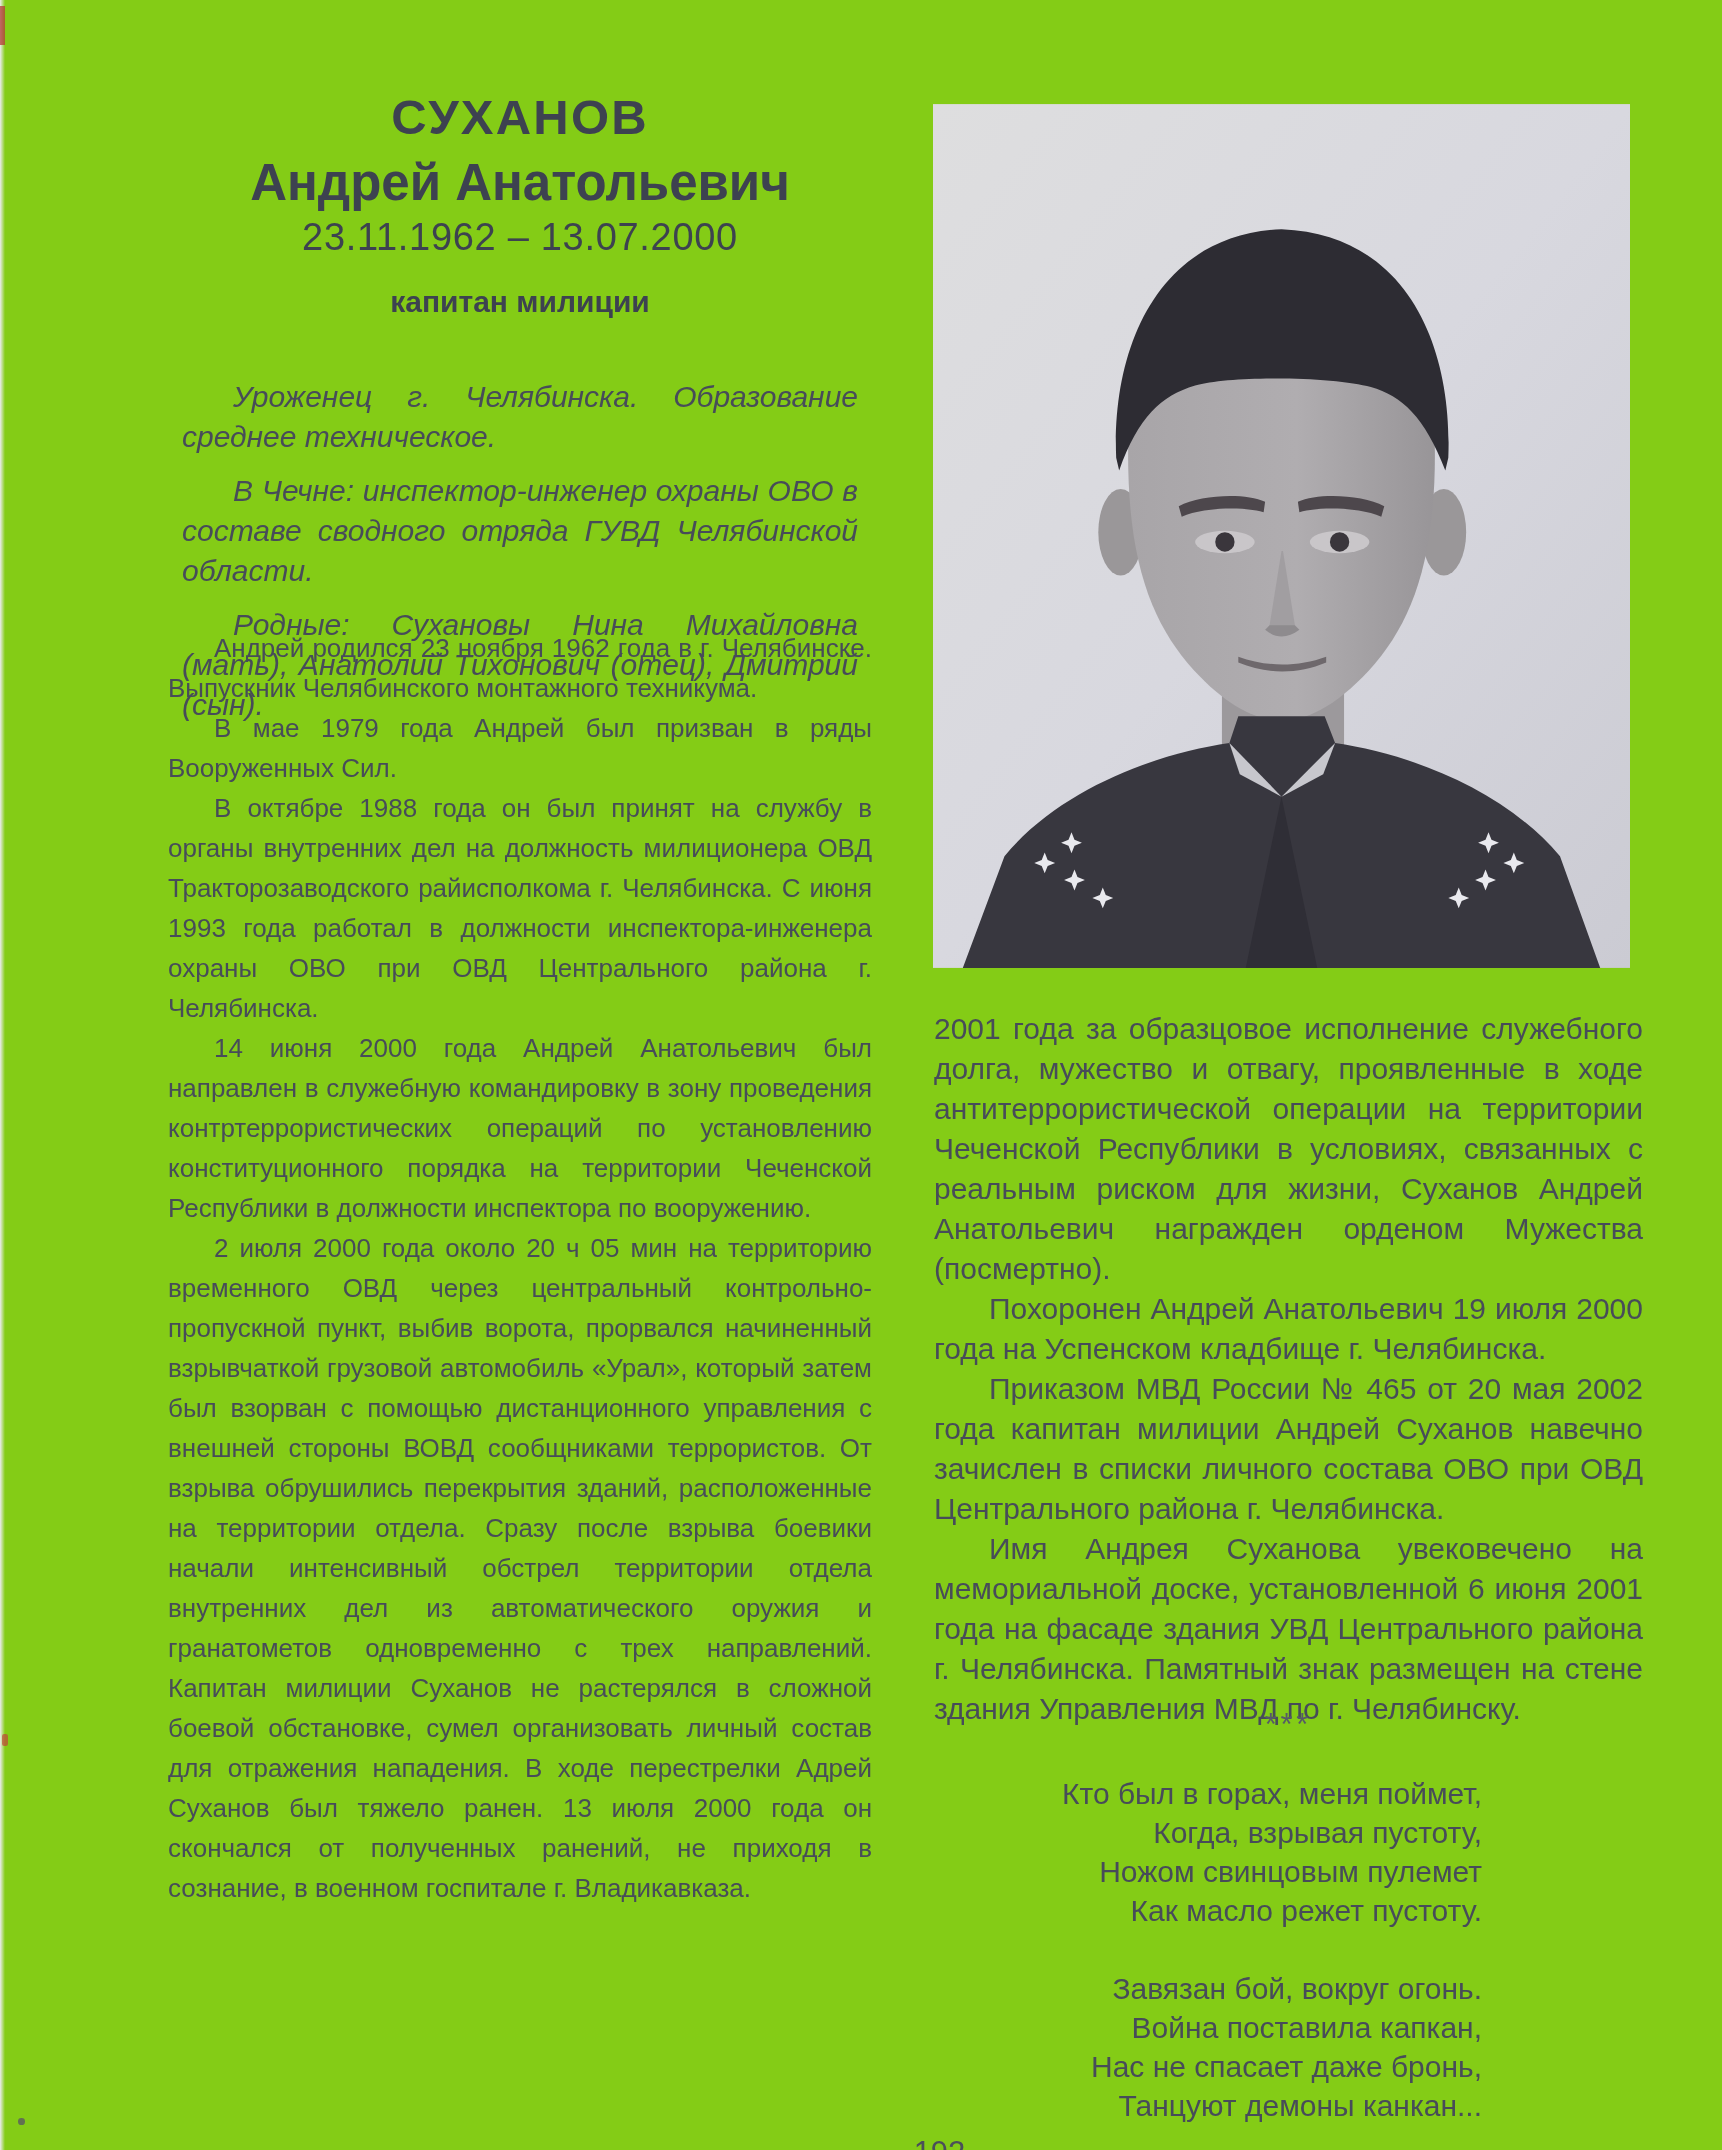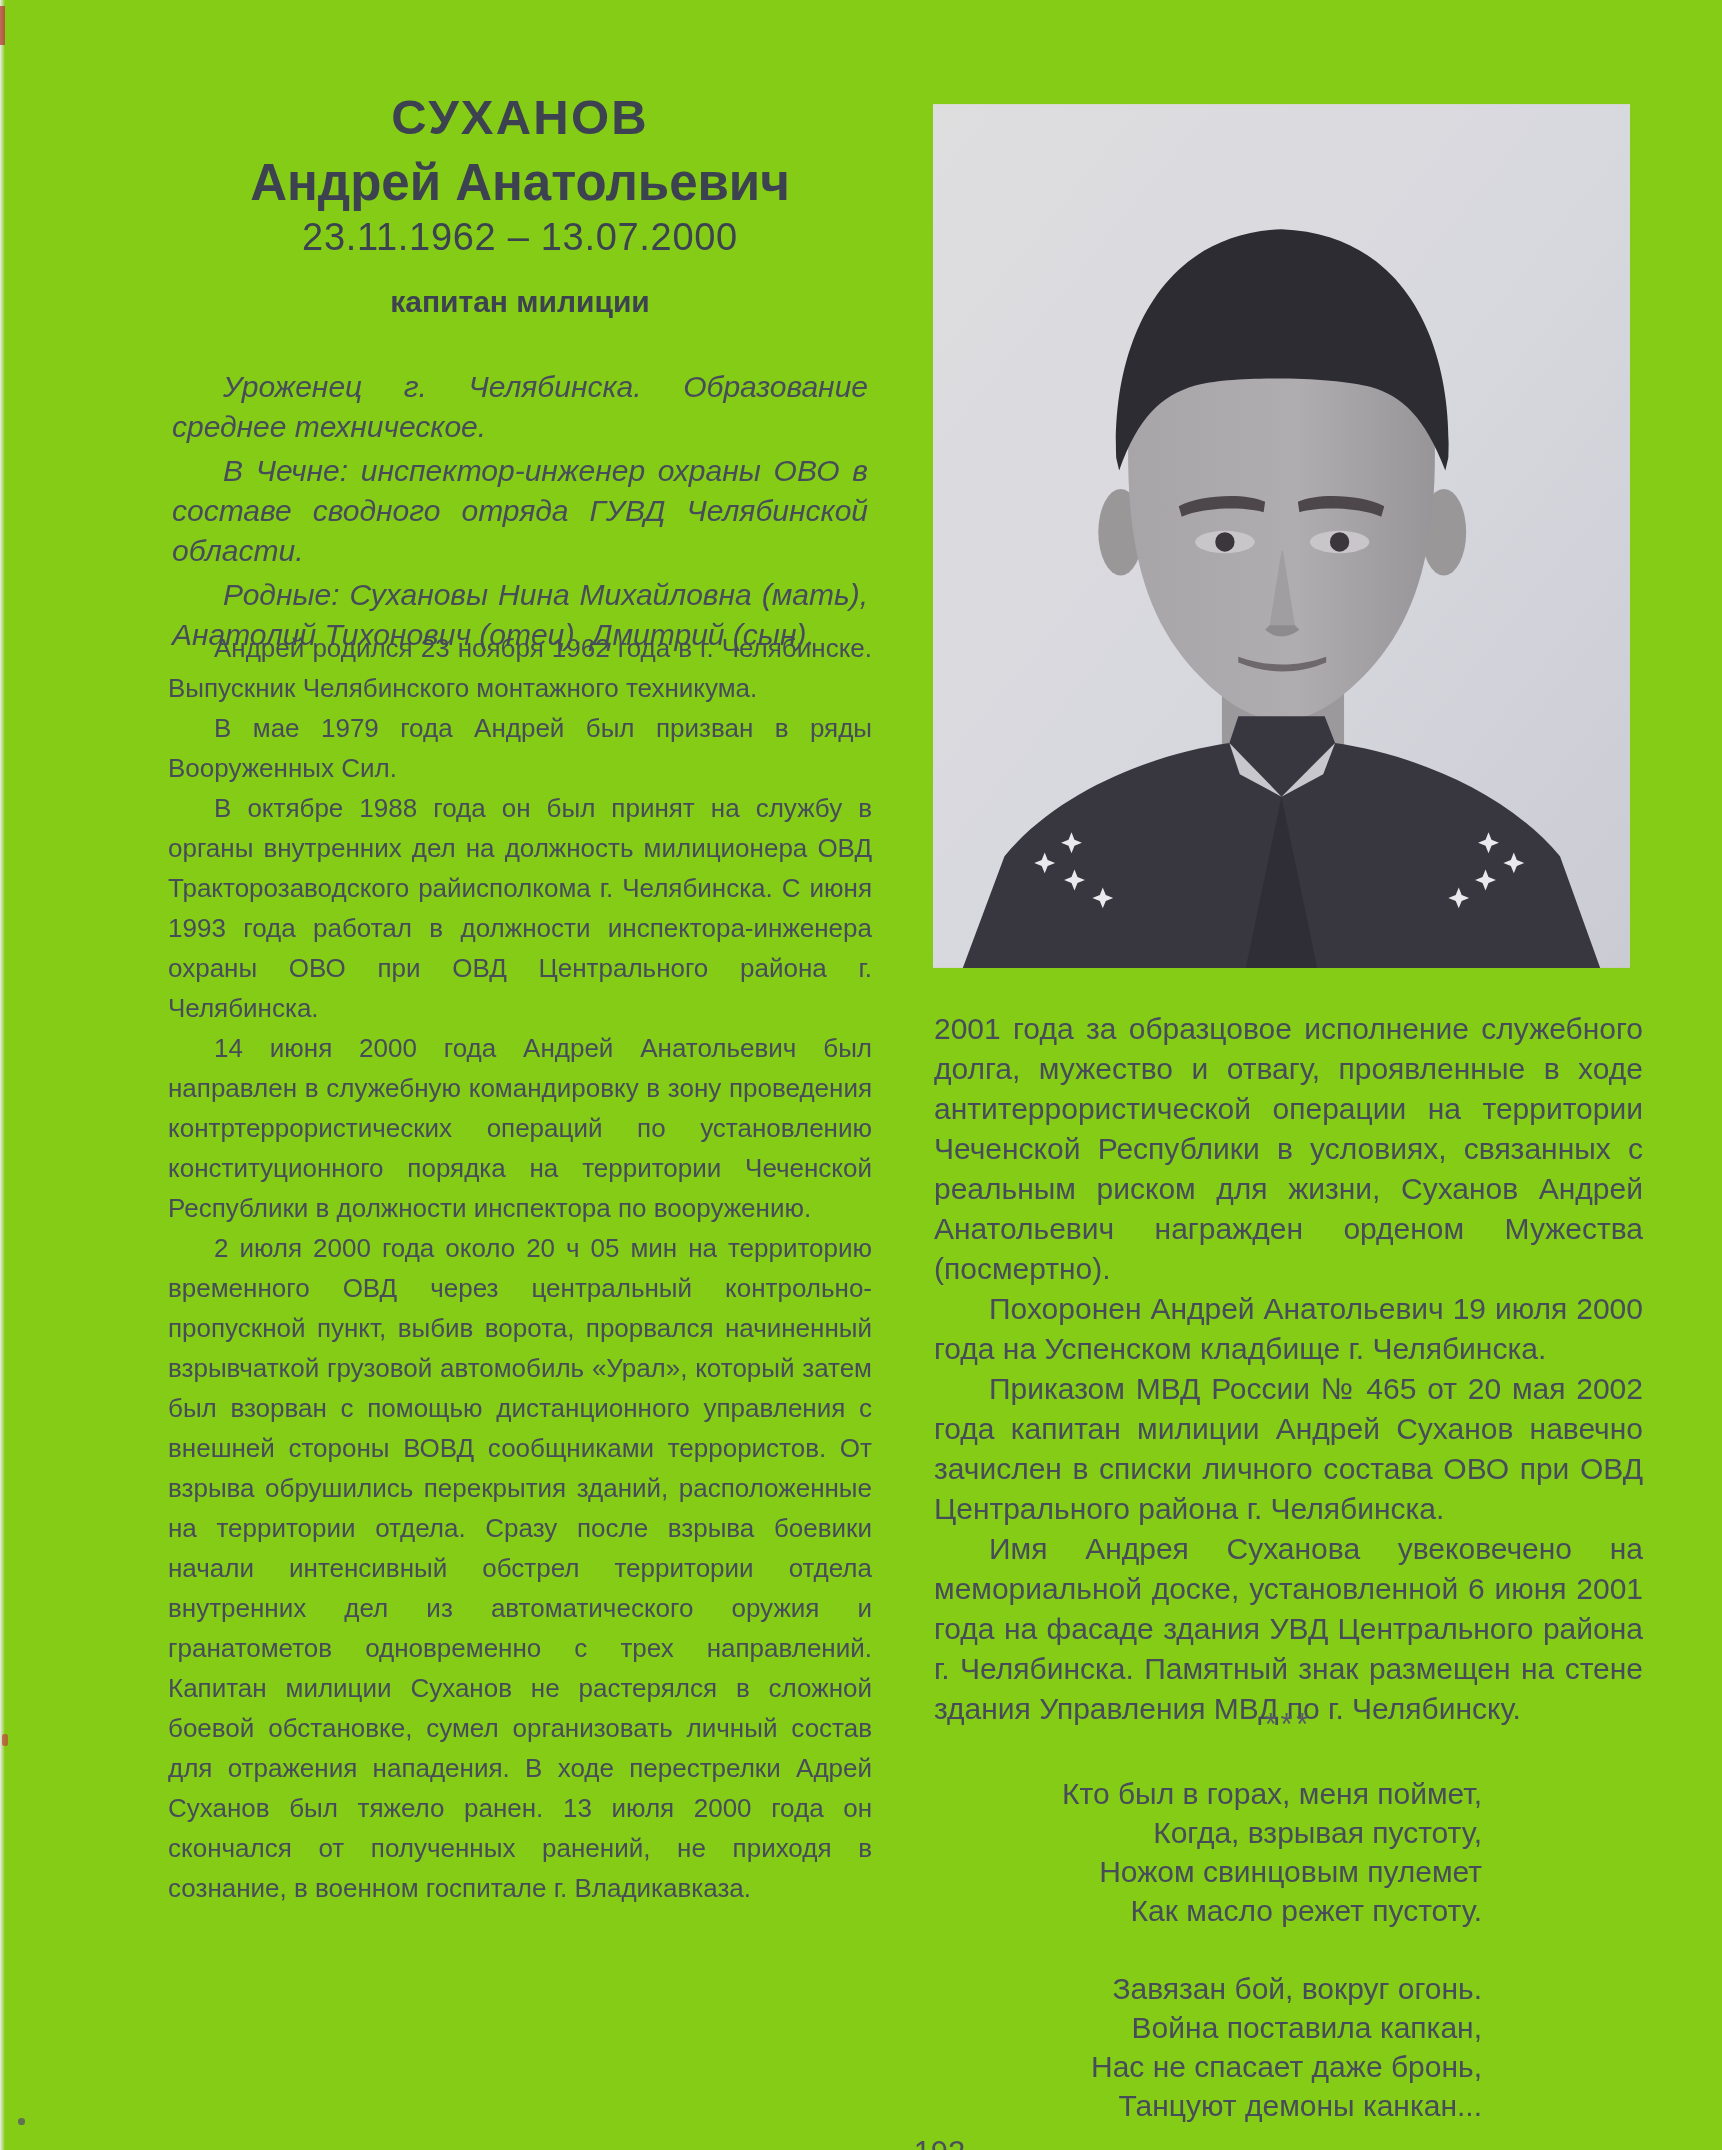--- a/index.html
+++ b/index.html
@@ -20,21 +20,21 @@
 
   
   .title-block{position:absolute;left:168px;top:91px;width:704px;text-align:center;color:#3d4250;}
   .surname{font-size:49px;font-weight:bold;letter-spacing:2.2px;line-height:52px;}
   .fullname{font-size:51px;font-weight:bold;margin-top:13.4px;line-height:54px;}
   .dates{font-size:38px;font-weight:normal;margin-top:7px;line-height:40px;letter-spacing:0.7px;}
   .rank{font-size:30px;font-weight:bold;margin-top:28px;line-height:33px;}
 
   .intro{position:absolute;left:168px;top:363px;width:704px;
     font-style:italic;font-size:30px;line-height:40px;text-align:justify;}
-  .intro p{margin:4px;text-indent:51px;}
+  .intro p{margin:14px;text-indent:51px;}
 
   .body-left{position:absolute;left:168px;top:628px;width:704px;
     font-size:26px;line-height:40px;text-align:justify;}
   .body-left p{margin:0;text-indent:46px;}
 
   
   .photo{position:absolute;left:933px;top:104px;width:697px;height:864px;}
   .body-right{position:absolute;left:934px;top:1009px;width:709px;
     font-size:30px;line-height:40px;text-align:justify;}
   .body-right p{margin:0;text-indent:55px;}

